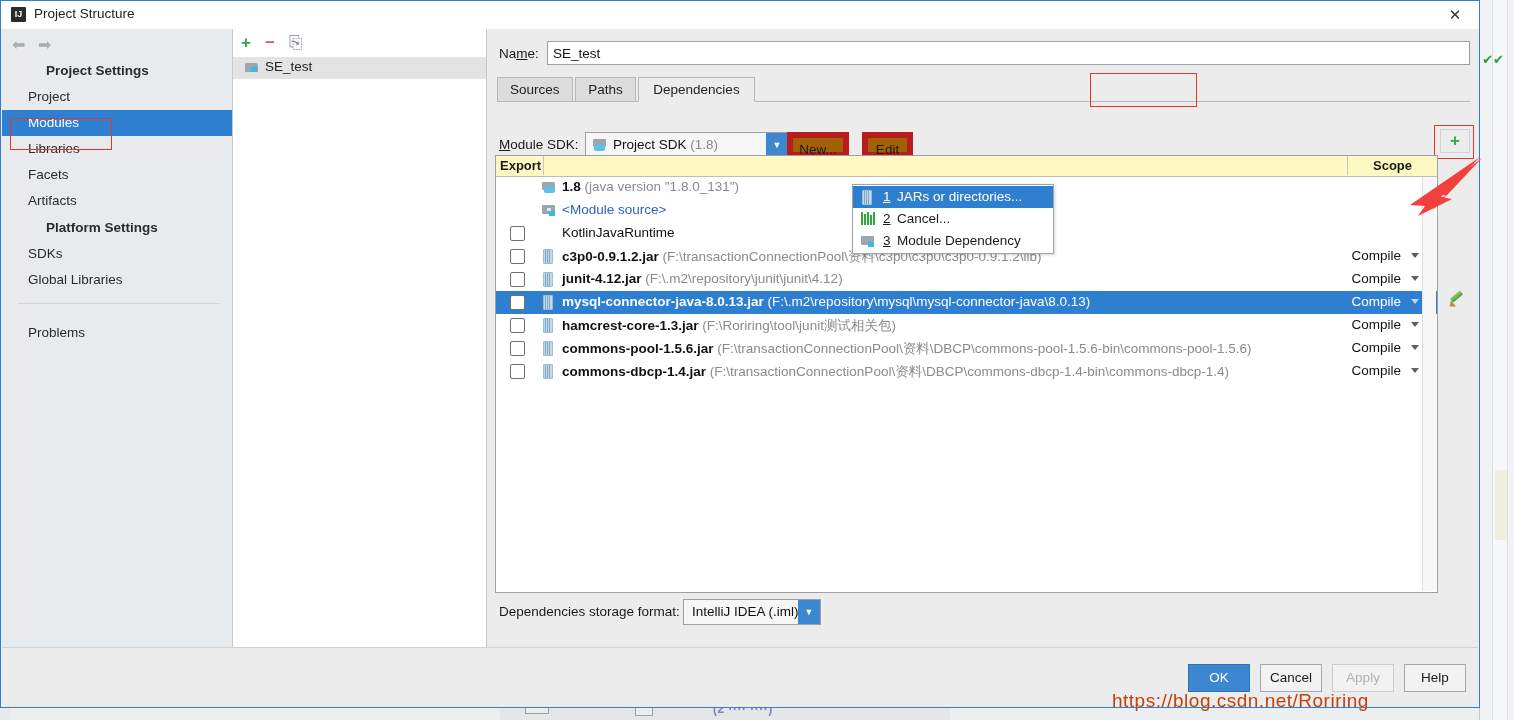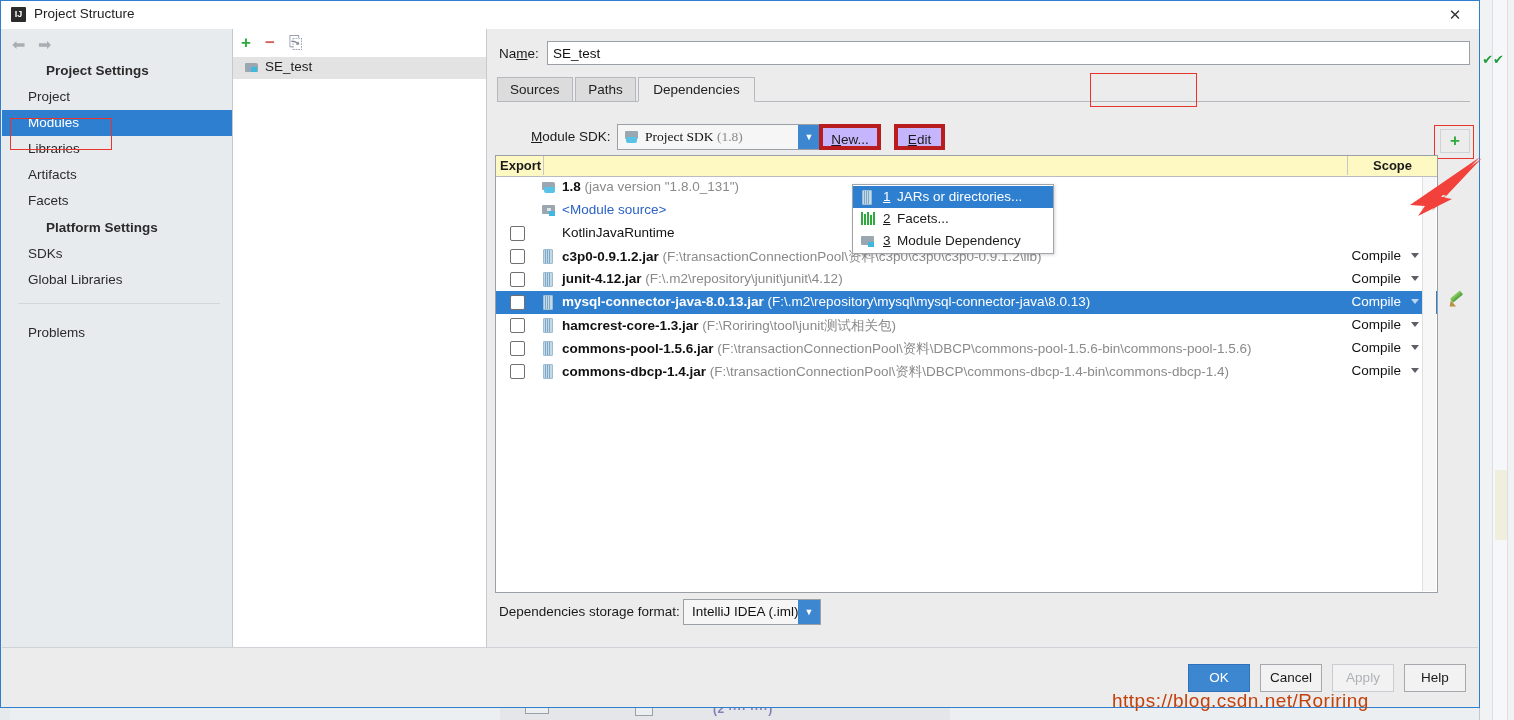--- a/index.html
+++ b/index.html
@@ -99,36 +99,36 @@
   .tab { display:inline-block; height:25px; line-height:24px; padding:0 12px;
      background:#dcdcdc; border:1px solid #b5b8bc; border-bottom:none; font-size:13.5px;
      margin-right:-1px; box-sizing:border-box; vertical-align:top; color:#222; }
   .tab.active { background:#ececec; border-bottom:1px solid #ececec;
      position:relative; z-index:3; padding:0 14px; }
   .tabline { position:absolute; left:10px; top:72px; right:8px; height:1px; background:#b5b8bc; }
   .tabline2 { position:absolute; left:10px; top:73px; right:8px; height:2px; background:#ececec; }
   .redbox-tab { position:absolute; left:603px; top:44px; width:105px; height:32px;
      border:1.5px solid #e8342b; pointer-events:none; z-index:6; }
 
-  .sdkrow { position:absolute; left:0; top:94px; height:28px; right:0;margin-left:32px; }
+  .sdkrow { position:absolute; left:0; top:102px; height:28px; right:0; }
   .sdkrow .lbl { position:absolute; left:12px; top:6px; font-size:13.5px; }
   .combo { position:absolute; border:1px solid #9aa0a6; background:#f6f6f6; height:26px;
      box-sizing:border-box; }
   .combo .ctext { position:absolute; left:8px; top:4px; font-size:13.5px; color:#111; }
   .combo .ctext .dim { color:#8a8a8a; }
   .combo .carrow { position:absolute; right:0; top:0; width:22px; height:24px;
      background:#3d86d0; color:#fff; font-size:9px; text-align:center; line-height:24px; }
   .combo .cicon { position:absolute; left:7px; top:6px; width:14px; height:13px; }
   .cicon .c1 { position:absolute; left:0; top:0; width:13px; height:8px; background:#9aa7b0;
      border-radius:1px; }
   .cicon .c2 { position:absolute; left:1px; top:6px; width:11px; height:6px; background:#5bc2e7;
      border-radius:0 0 2px 2px;}
-  #sdkcombo { left:98px; top:1px; width:204px;font-family:Liberation Serif, serif; }
+  #sdkcombo { left:98px; top:1px; width:204px; }
   #sdkcombo .ctext { left:27px; }
-  .btn { position:absolute; height:26px; border:4px solid #b91c1c; background:#c4b5fd;
+  .btn { position:absolute; height:26px; border:6px solid #b91c1c; background:#a16207;
      font-size:13.5px; box-sizing:border-box; line-height:24px; text-align:center; color:#1a1a1a;}
   .btn u { text-decoration:underline; }
   #btnNew { left:300px; top:1px; width:62px; }
   #btnEdit { left:375px; top:1px; width:51px; }
 
   
   .tablewrap { position:absolute; left:8px; top:126px; right:40px; bottom:54px;
      border:1px solid #9aa0a6; background:#ffffff; }
   .thead { position:relative; height:20px; background:#fef9c3; border-bottom:1px solid #b9bcc0; }
   .thead .th-export { position:absolute; left:0; top:0; width:48px; height:19px;
@@ -262,22 +262,22 @@
       <div class="leftnav">
         <div class="nav-arrows">
           <span class="arrow a1">⬅</span>
           <span class="arrow a2">➡</span>
         </div>
         <div class="nav-group">
           <div class="nav-header">Project Settings</div>
           <div class="nav-item">Project</div>
           <div class="nav-item selected">Modules</div>
           <div class="nav-item">Libraries</div>
+          <div class="nav-item">Facets</div>
           <div class="nav-item">Artifacts</div>
-          <div class="nav-item">Facets</div>
         </div>
         <div class="nav-group">
           <div class="nav-header">Platform Settings</div>
           <div class="nav-item">SDKs</div>
           <div class="nav-item">Global Libraries</div>
         </div>
         <div class="nav-sep"></div>
         <div class="nav-item" style="margin-top:16px;">Problems</div>
         <div class="redbox-modules"></div>
       </div>
@@ -455,21 +455,21 @@
         <span class="ic-jar"><i class="j"></i><i class="s1"></i><i class="s2"></i><i class="s3"></i></span>
       </span>
       <span class="pnum">1</span>
       <span>JARs or directories...</span>
     </div>
     <div class="pitem">
       <span class="picon">
         <span class="ic-lib"><i></i><i></i><i></i><i></i><i></i></span>
       </span>
       <span class="pnum">2</span>
-      <span>Facets...</span>
+      <span>Cancel...</span>
     </div>
     <div class="pitem">
       <span class="picon">
         <span class="ic-modsrc" style="width:14px;"><i class="a"></i><i class="c"></i></span>
       </span>
       <span class="pnum">3</span>
       <span>Module Dependency</span>
     </div>
   </div>
 

